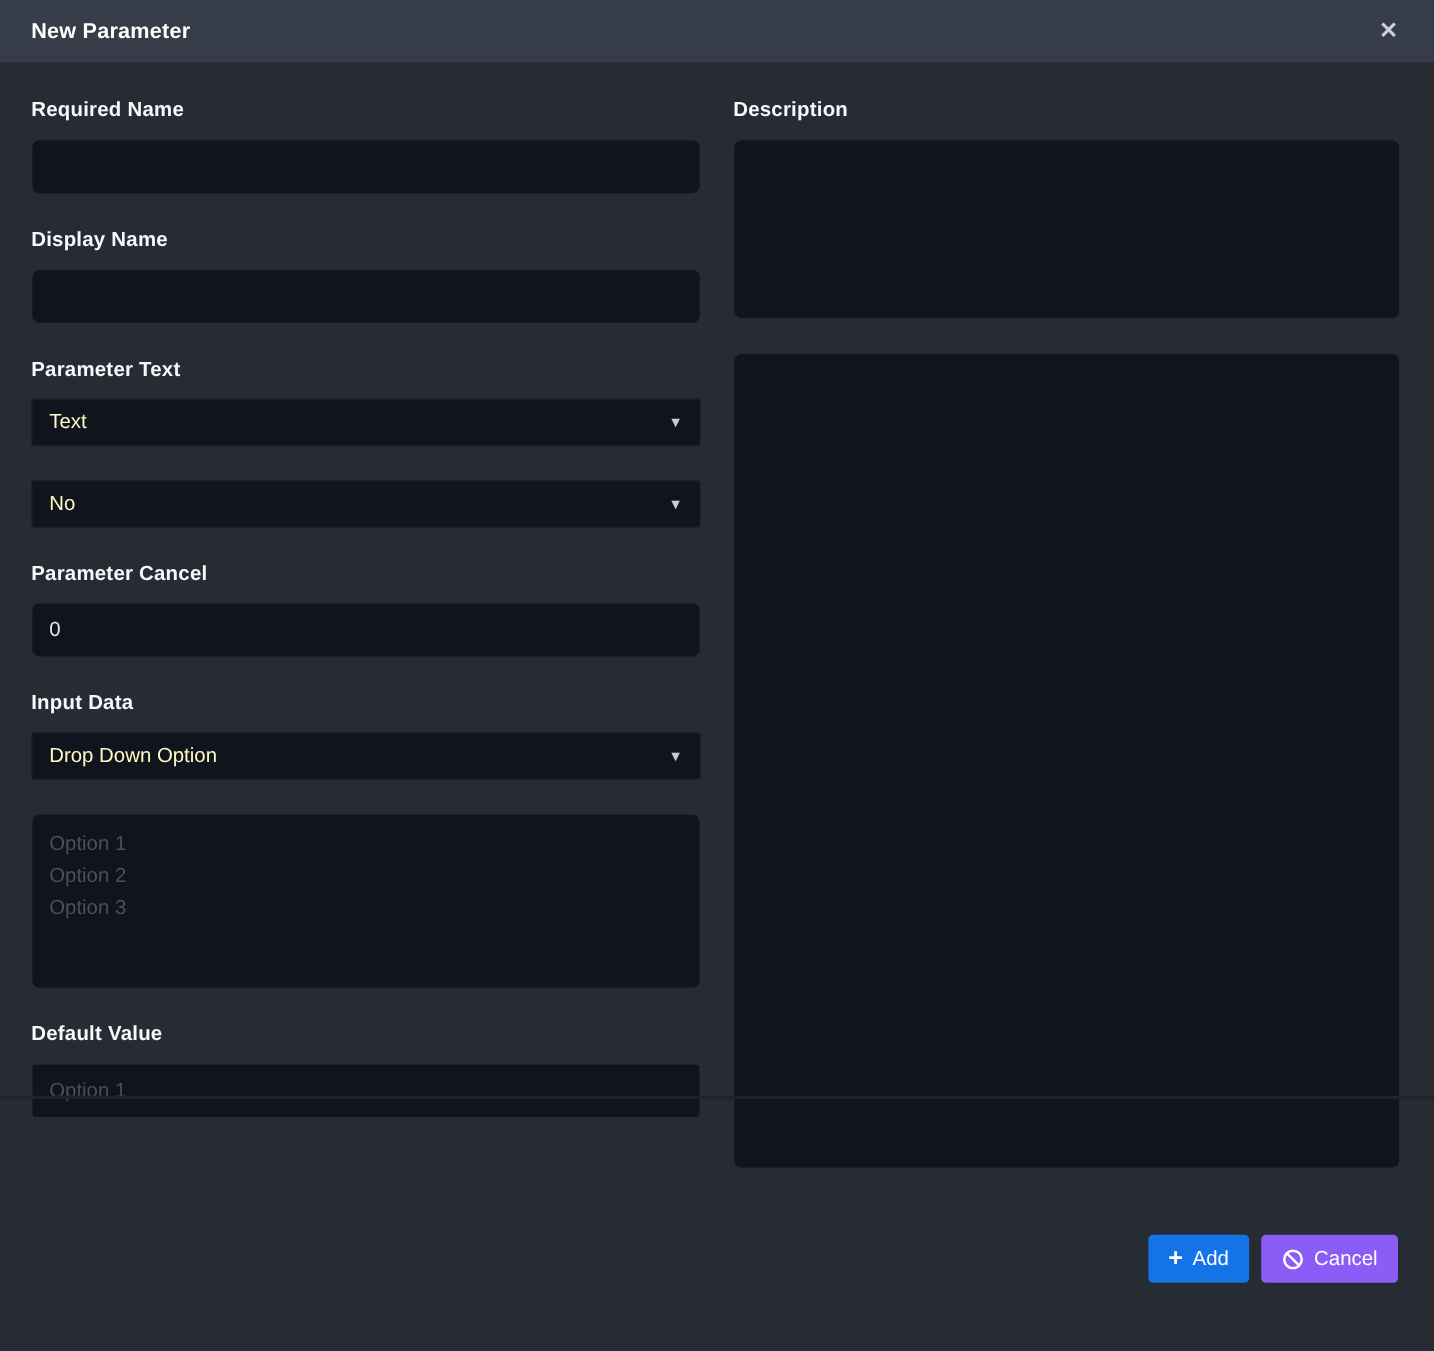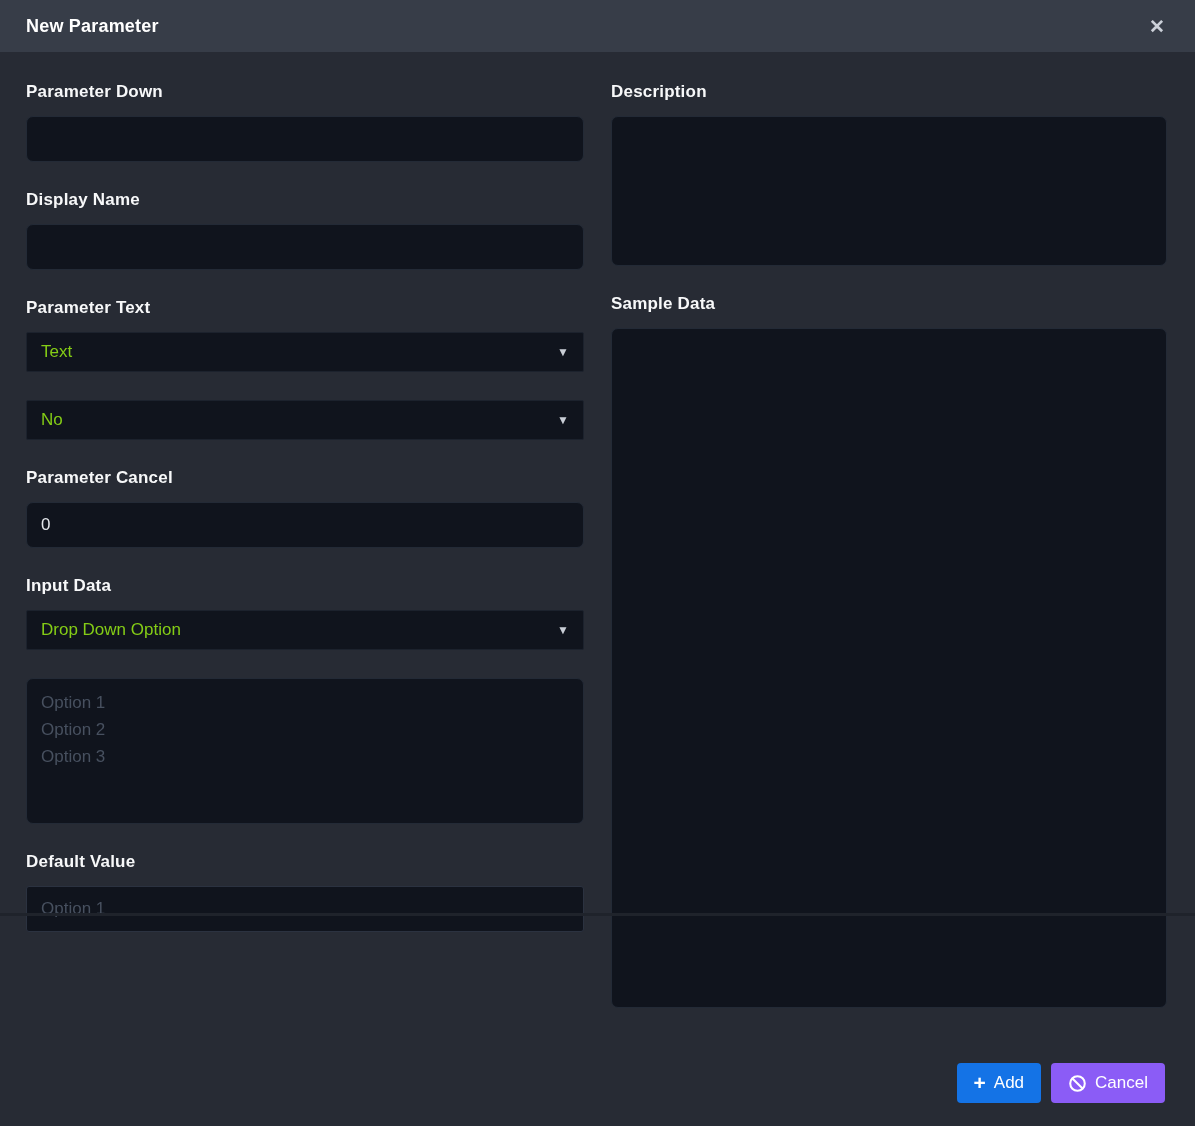--- a/index.html
+++ b/index.html
@@ -46,21 +46,21 @@
   .ta-options { height: 146px; }
   .ta-description { height: 150px; }
   .ta-sample { height: 680px; }
 
   
   .select {
     height: 40px; background: #10141d; border: 1px solid #1c222d; border-radius: 2px;
     display: flex; align-items: center; justify-content: space-between;
     padding: 0 14px; cursor: pointer;
   }
-  .select .sel-val { color: #84cc16; font-size: 17px; }
+  .select .sel-val { color: #fef9c3; font-size: 17px; }
   .select .arrow { color: #c9ced6; font-size: 12px; }
 
   
   .modal-footer {
     display: flex; justify-content: flex-end; align-items: center;
     padding-right: 30px; margin-top: 55px; gap: 10px; flex: 0 0 auto;
   }
   .btn {
     height: 40px; border: none; border-radius: 4px; color: #ffffff;
     font-size: 17px; font-family: "Liberation Sans", sans-serif;
@@ -81,21 +81,21 @@
   <div class="modal-header">
     <span class="modal-title">New Parameter</span>
     <button class="close-btn">✕</button>
   </div>
 
   <div class="modal-body">
 
     <div class="col-left">
 
       <div class="group">
-        <label class="lbl">Parameter Down</label>
+        <label class="lbl">Required Name</label>
         <input class="field" type="text" value="" style="">
       </div>
 
       <div class="group">
         <label class="lbl">Display Name</label>
         <input class="field" type="text" value="" style="">
       </div>
 
       <div class="group">
         <label class="lbl">Parameter Text</label>
@@ -139,21 +139,20 @@
     </div>
 
     <div class="col-right">
 
       <div class="group">
         <label class="lbl">Description</label>
         <textarea class="field ta-description" style=""></textarea>
       </div>
 
       <div class="group" style="margin-bottom:0">
-        <label class="lbl">Sample Data</label>
         <textarea class="field ta-sample" style=""></textarea>
       </div>
 
     </div>
 
   </div>
 
   <div class="modal-footer">
     <button class="btn btn-add">
       <span class="plus">+</span>

